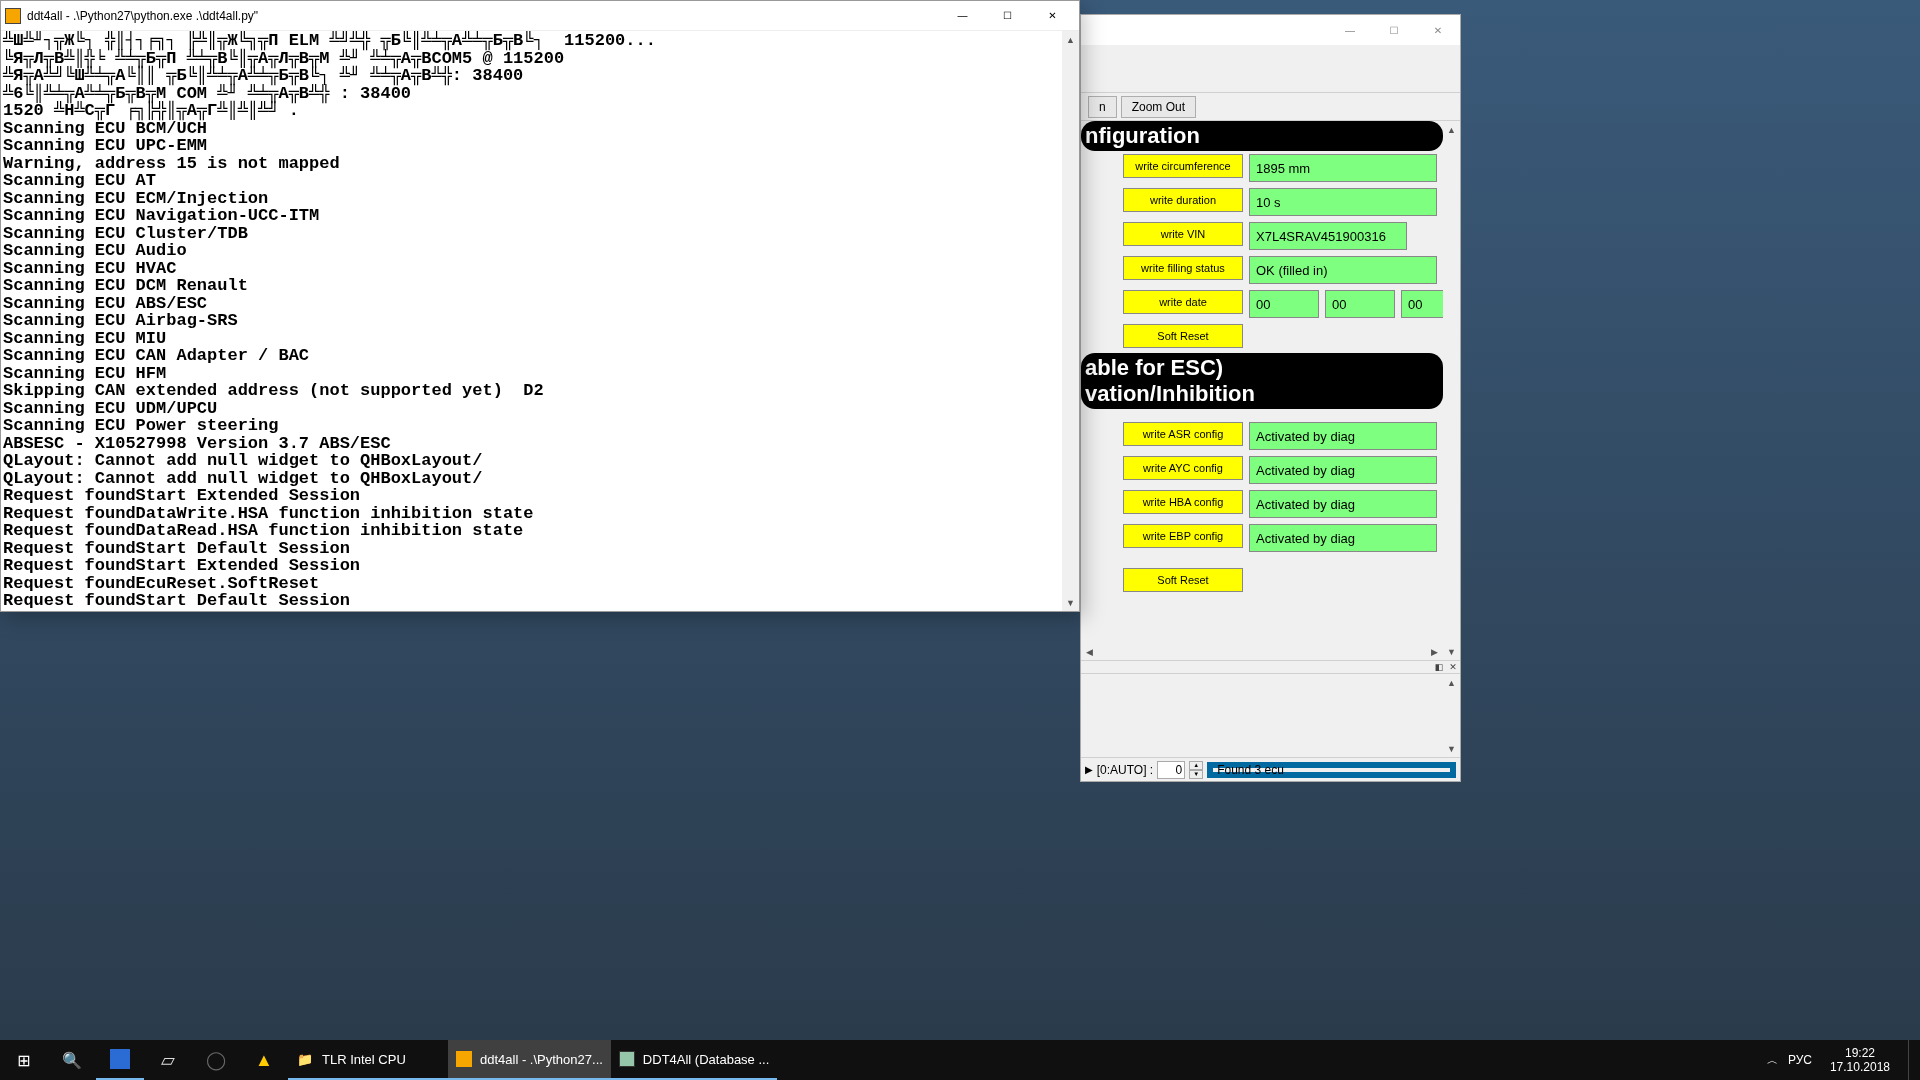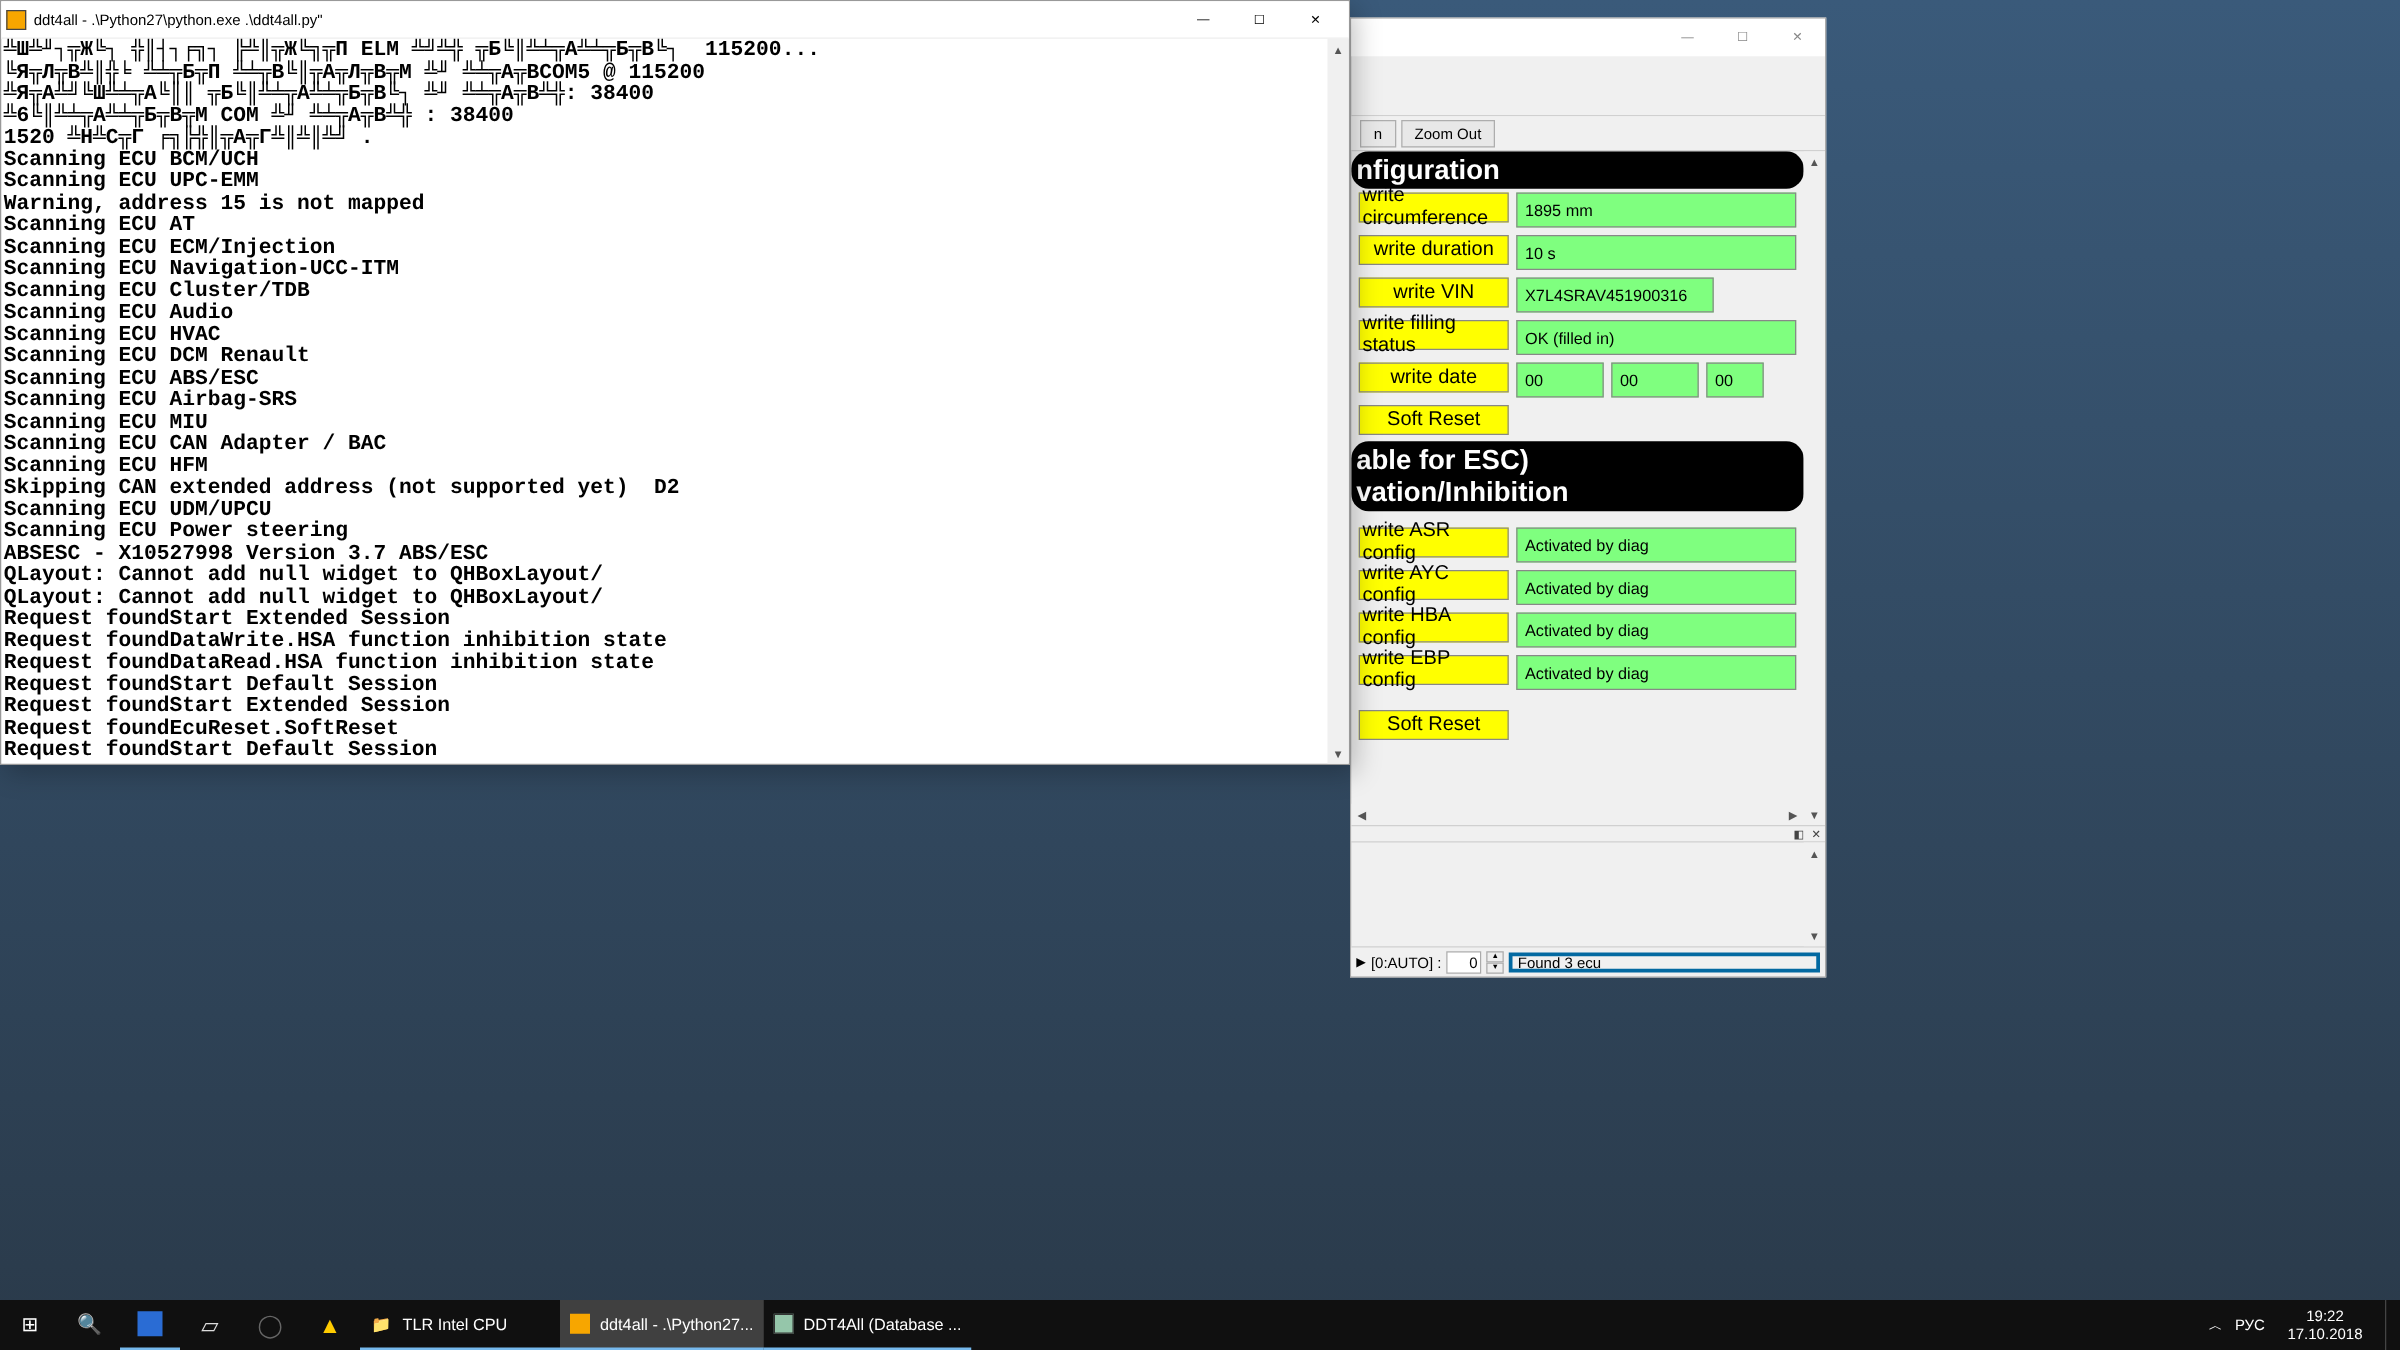--- a/index.html
+++ b/index.html
@@ -163,23 +163,24 @@
   overflow: hidden;
   border-radius: 14px;
 }
 .yellow-btn {
   background: #ffff00;
   border: 1px solid #888;
   height: 24px;
   display: inline-flex;
   align-items: center;
   justify-content: center;
-  font-size: 16px;
+  font-size: 11px;
   padding: 0 2px;
   cursor: pointer;
+  margin-left: 36px;
 }
 .green-val {
   background: #7fff7f;
   border: 1px solid #888;
   height: 28px;
   display: inline-flex;
   align-items: center;
   padding: 0 6px;
   font-size: 13px;
 }
@@ -218,21 +219,21 @@
 .ddt-status {
   height: 24px;
   border-top: 1px solid #d0d0d0;
   display: flex;
   align-items: center;
   padding: 0 4px;
   gap: 4px;
   font-size: 12px;
   background:#f0f0f0;
 }
-.ddt-status .seg { display:flex; align-items:center; border:3px solid #0369a1; padding:0 4px; height:16px; }
+.ddt-status .seg { display:flex; align-items:center; border:6px solid #0369a1; padding:0 4px; height:16px; }
 .ddt-status input { width: 28px; border:1px solid #aaa; height:18px; font-size:12px; text-align:right; padding-right:2px;}
 .ddt-status .spin { width:14px; display:flex; flex-direction:column; }
 .ddt-status .spin div{ height:9px; border:1px solid #aaa; font-size:6px; line-height:6px; text-align:center; background:#eee;}
 
 
 .taskbar {
   position: absolute;
   left: 0;
   bottom: 0;
   width: 100%;

